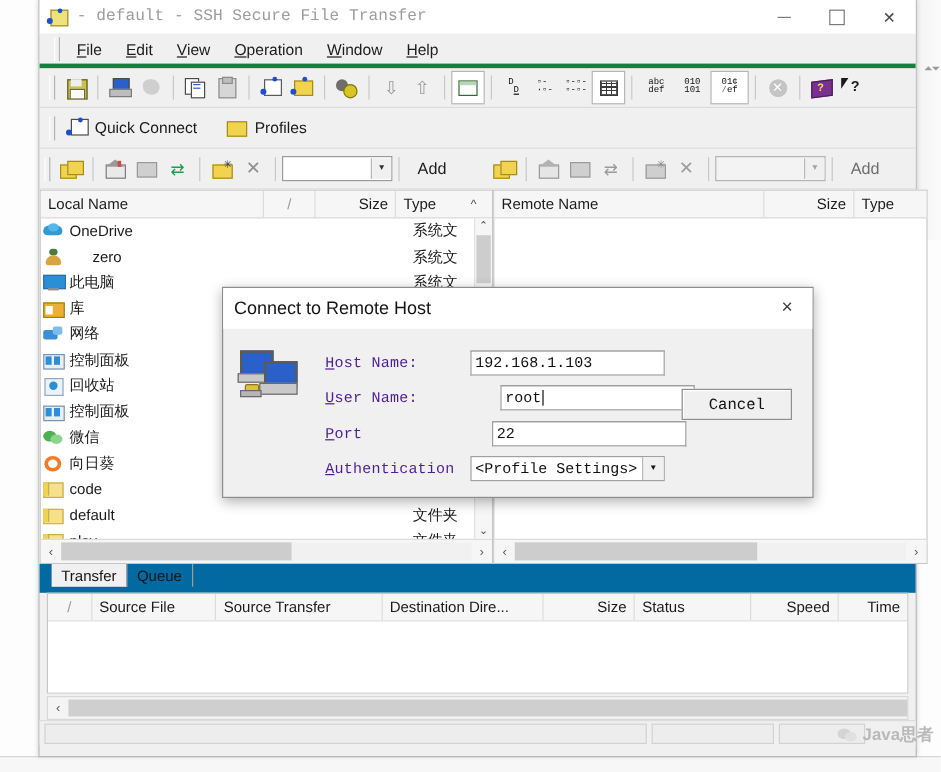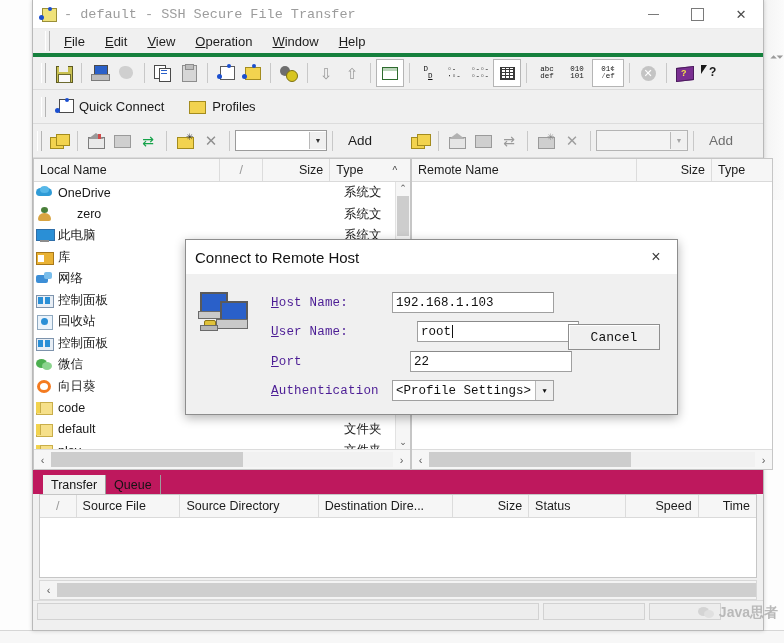--- a/index.html
+++ b/index.html
@@ -84,21 +84,21 @@
   .fname{display:flex;align-items:center;gap:5px;overflow:hidden;}
   .hscroll{height:19px;background:#f6f6f6;display:flex;align-items:center;
            border-top:1px solid #dcdcdc;flex:0 0 auto;}
   .hs-arrow{width:17px;text-align:center;font-size:11px;color:#5a5a5a;}
   .hs-track{flex:1;height:15px;background:#f1f1f1;position:relative;}
   .hs-thumb{position:absolute;top:0;left:0;height:15px;background:#cdcdcd;}
   .vscroll{width:14px;background:#f6f6f6;border-left:1px solid #e2e2e2;
            display:flex;flex-direction:column;align-items:center;}
   .vs-thumb{width:12px;background:#cdcdcd;}
   
-  .tabbar{height:24px;display:flex;align-items:flex-end;padding-left:10px;background:#be185d;}
+  .tabbar{height:24px;display:flex;align-items:flex-start;padding-left:10px;background:#0369a1;}
   .tab{font-size:12.5px;padding:3px 8px 2px 8px;border-right:1px solid #9d9d9d;color:#141414;}
   .tab.active{background:#f0f0f0;}
   
   .tfwrap{background:#fff;border:1px solid #c6c6c6;margin:0 6px;height:82px;
           display:flex;flex-direction:column;}
   
   .statusbar{height:20px;background:#f0f0f0;display:flex;align-items:center;
              border-top:1px solid #dcdcdc;}
   .st-cell{height:15px;background:#ededed;border:1px solid #d2d2d2;margin-left:4px;}
   
@@ -609,21 +609,21 @@
 
   <div class="tabbar">
     <div class="tab active">Transfer</div>
     <div class="tab">Queue</div>
   </div>
 
   <div class="tfwrap">
     <div class="colhdr" id="tf-head">
         <div class="col" style="width: 26px; justify-content: center; color: rgb(154, 154, 154);">/</div>
         <div class="col" style="width: 100px;">Source File</div>
-        <div class="col" style="width: 138px;">Source Directory</div>
+        <div class="col" style="width: 138px;">Source Transfer</div>
         <div class="col" style="width: 133px;">Destination Dire...</div>
         <div class="col num" style="width: 70px;">Size</div>
         <div class="col" style="width: 92px; text-align: right;">Status</div>
         <div class="col num" style="width: 66px;">Speed</div>
         <div class="col num" style="width: 50px; border-right: none;">Time</div>
       </div>
     <div style="flex:1;background:#fff;"></div>
   </div>
 
   <div style="height:18px;margin:2px 6px 0 6px;background:#f4f4f4;border:1px solid #d8d8d8;

